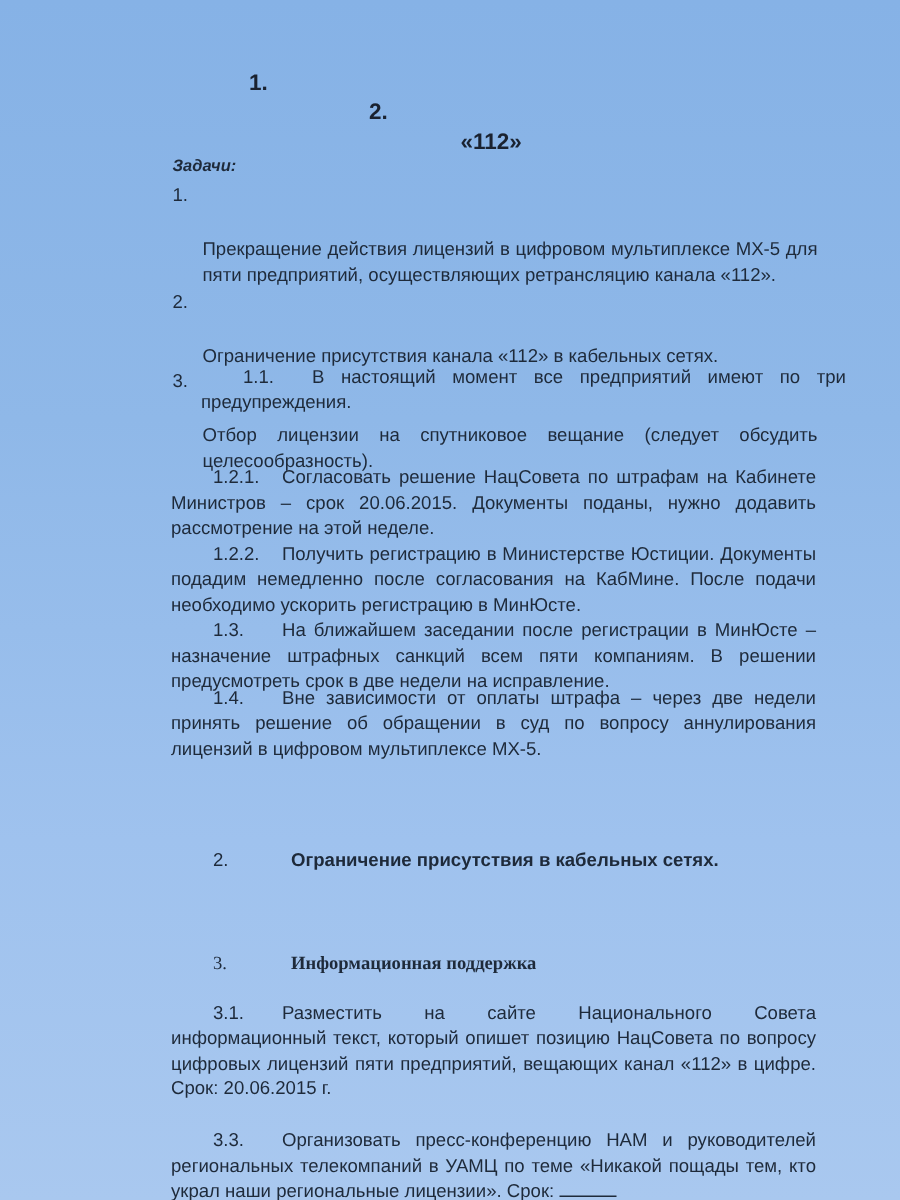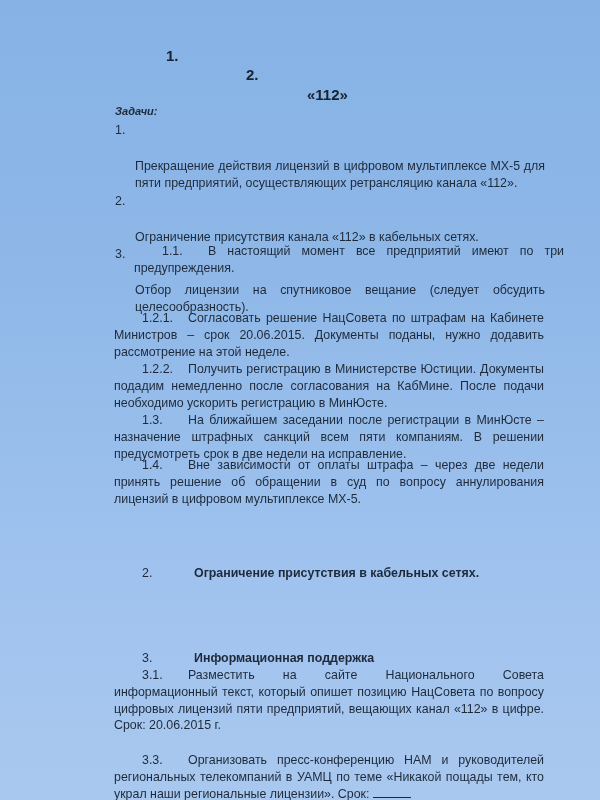--- a/index.html
+++ b/index.html
@@ -69,21 +69,21 @@
   </div>
   <div class="para" style="top:412px;">
     <span class="num">1.3.</span><span>На ближайшем заседании после регистрации в МинЮсте – назначение штрафных санкций всем пяти компаниям. В решении предусмотреть срок в две недели на исправление.</span>
   </div>
   <div class="para" style="top:457px;">
     <span class="num">1.4.</span><span>Вне зависимости от оплаты штрафа – через две недели принять решение об обращении в суд по вопросу аннулирования лицензий в цифровом мультиплексе МХ-5.</span>
   </div>
   <div class="para sec" style="top:565px;">
     <span class="num w">2.</span><span>Ограничение присутствия в кабельных сетях.</span>
   </div>
-  <div class="para sec" style="top:650px;">
+  <div class="para sec" style="top:634px;font-family:Liberation Serif, serif;">
     <span class="num w">3.</span><span>Информационная поддержка</span>
   </div>
   <div class="para" style="top:667px;">
     <span class="num">3.1.</span><span>Разместить на сайте Национального Совета информационный текст, который опишет позицию НацСовета по вопросу цифровых лицензий пяти предприятий, вещающих канал «112» в цифре. Срок: 20.06.2015 г.</span>
   </div>
   <div class="para" style="top:752px;">
     <span class="num">3.3.</span><span>Организовать пресс-конференцию НАМ и руководителей региональных телекомпаний в УАМЦ по теме «Никакой пощады тем, кто украл наши региональные лицензии». Срок:</span> <span class="blank"></span>
   </div>
 
 </div>

